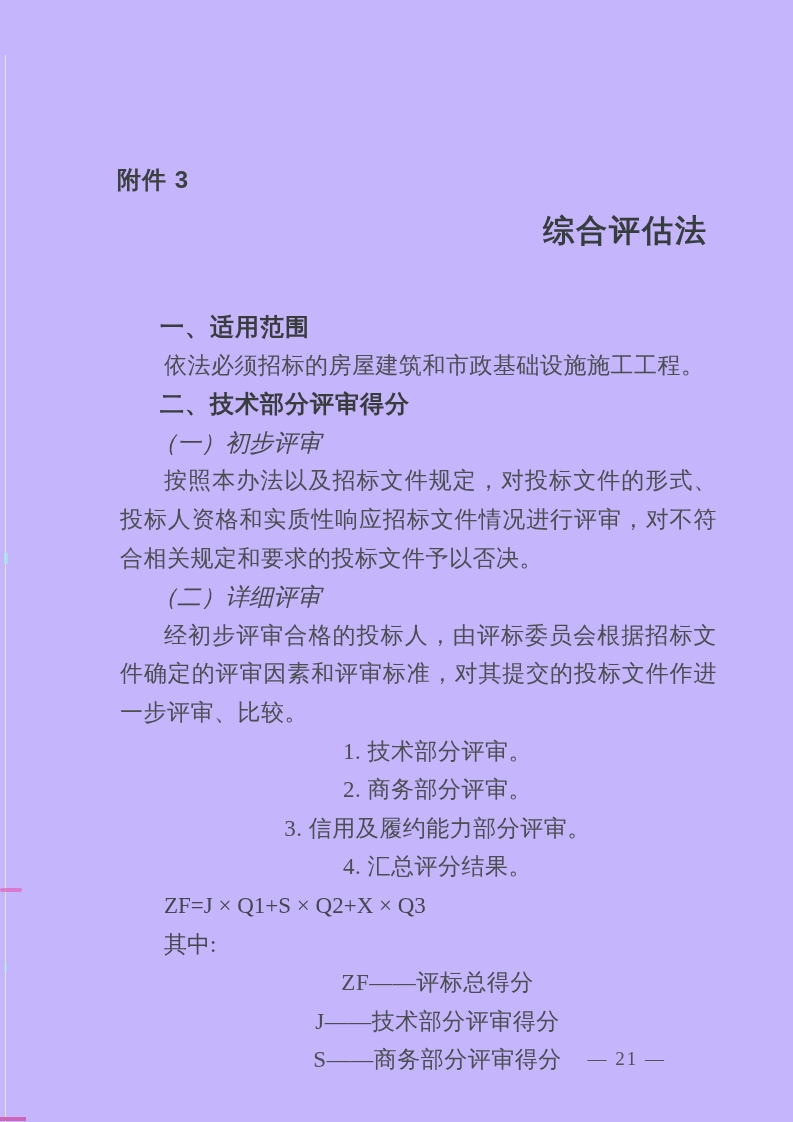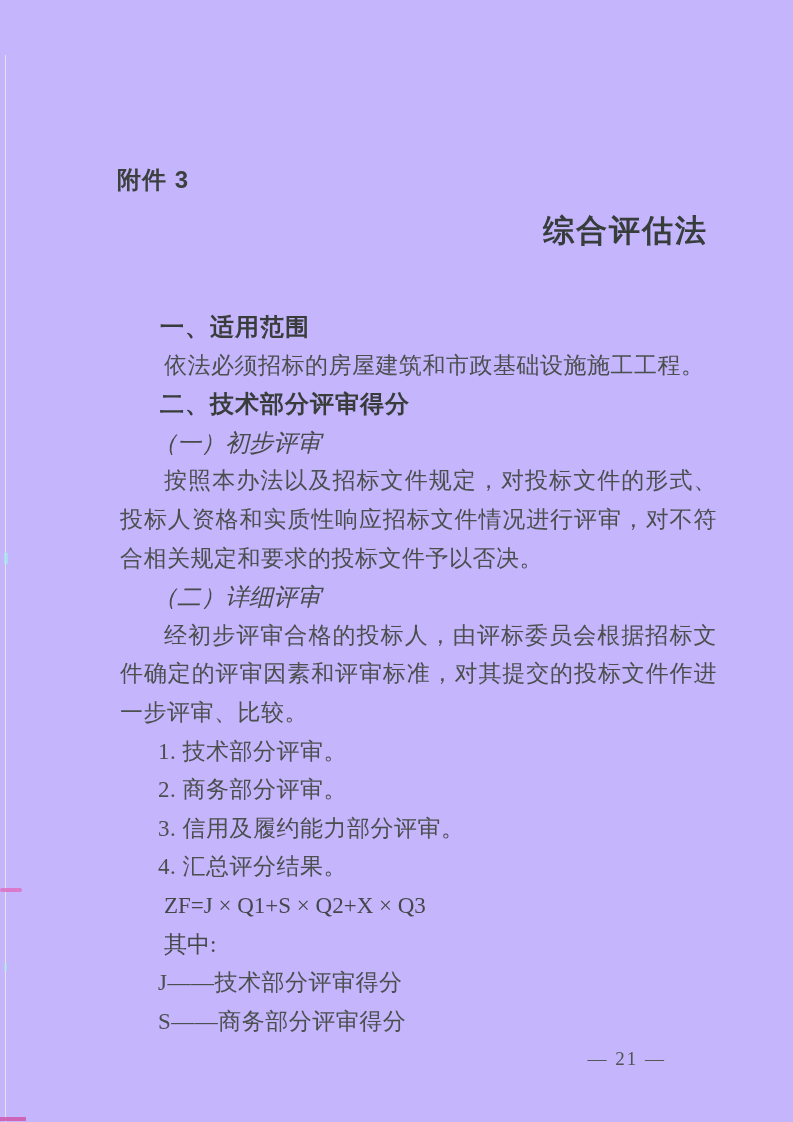--- a/index.html
+++ b/index.html
@@ -92,21 +92,21 @@
     padding-left: 33px;
     text-align: left;
   }
   .para {
     text-indent: 44px;
     color: #4b4f4e;
     letter-spacing: 0.5px;
   }
   .list-item, .definition {
     padding-left: 38px;
-    text-align: left;
+    text-align: center;
     color: #4b4f4e;
     letter-spacing: 0.5px;
   }
   .formula, .where {
     padding-left: 44px;
     text-align: left;
     color: #44484a;
     font-family: "Liberation Serif", "DejaVu Serif", serif;
   }
   .page-number {
@@ -142,19 +142,20 @@
     <p class="subheading">（一）初步评审</p>
     <p class="para">按照本办法以及招标文件规定，对投标文件的形式、投标人资格和实质性响应招标文件情况进行评审，对不符合相关规定和要求的投标文件予以否决。</p>
     <p class="subheading">（二）详细评审</p>
     <p class="para">经初步评审合格的投标人，由评标委员会根据招标文件确定的评审因素和评审标准，对其提交的投标文件作进一步评审、比较。</p>
     <p class="list-item">1. 技术部分评审。</p>
     <p class="list-item">2. 商务部分评审。</p>
     <p class="list-item">3. 信用及履约能力部分评审。</p>
     <p class="list-item">4. 汇总评分结果。</p>
     <p class="formula">ZF=J × Q1+S × Q2+X × Q3</p>
     <p class="where">其中:</p>
+    <p class="definition">ZF——评标总得分</p>
     <p class="definition">J——技术部分评审得分</p>
     <p class="definition">S——商务部分评审得分</p>
   </div>
 
   <div class="page-number">— 21 —</div>
 
 </div>
 
 </body></html>

